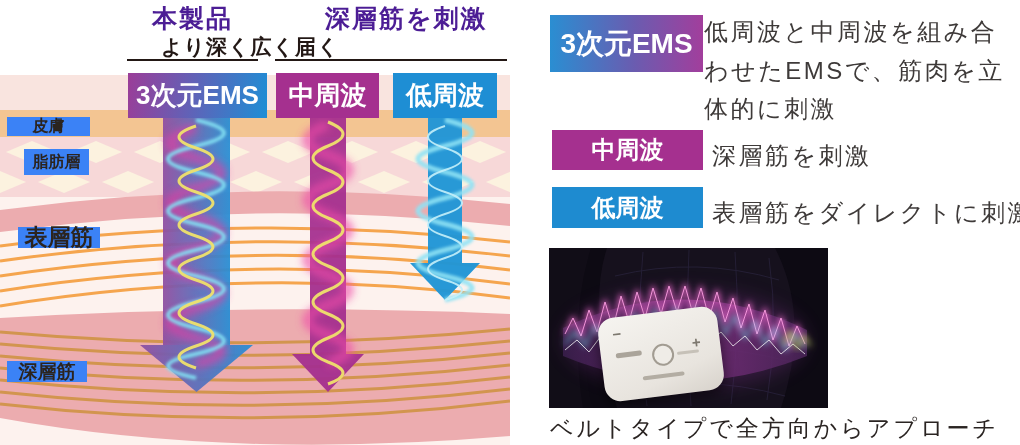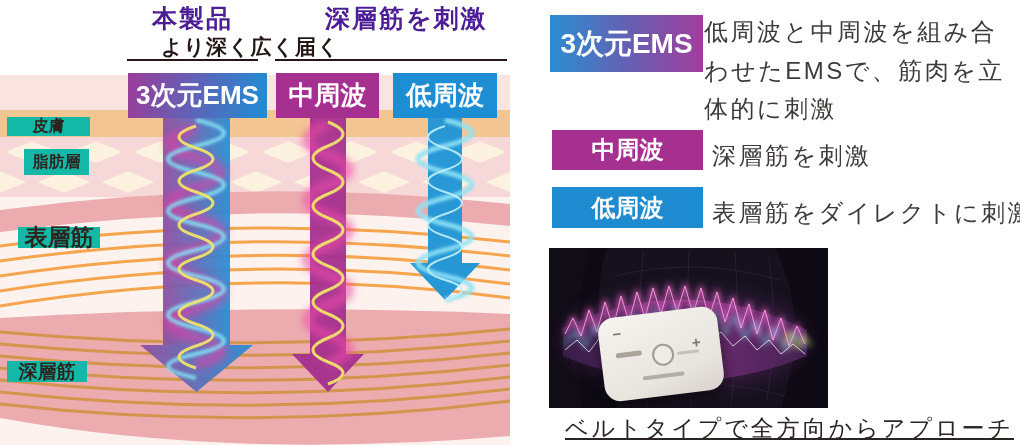--- a/index.html
+++ b/index.html
@@ -11,21 +11,21 @@
   .grp-title{font-size:25px;font-weight:700;letter-spacing:2px;color:#4c1d95;text-align:center;white-space:nowrap;}
   .grp-sub{font-size:21px;font-weight:700;letter-spacing:1px;color:#231815;text-align:center;white-space:nowrap;margin-left:48px;}
   .grp-rule{height:2px;background:#231815;}
 
   .hdrbox{display:flex;align-items:center;justify-content:center;color:#ffffff;
           font-weight:700;font-size:26px;white-space:nowrap;}
   .hdrbox.ems{background:linear-gradient(100deg,#9b3d98 0%,#5f63b8 48%,#1e8ed5 100%);}
   .hdrbox.mid{background:#a5308f;}
   .hdrbox.low{background:#1e8ed4;}
 
-  .layer-label{background:#14b8a6;color:#2b241f;font-weight:700;text-align:center;
+  .layer-label{background:#3b82f6;color:#2b241f;font-weight:700;text-align:center;
                display:flex;align-items:center;justify-content:center;white-space:nowrap;}
 
   
   .badge{display:flex;align-items:center;justify-content:center;color:#ffffff;font-weight:700;white-space:nowrap;}
   .badge.ems{background:linear-gradient(90deg,#2a8ed2 0%,#6a5cb0 55%,#a23e9c 100%);font-size:28px;}
   .badge.mid{background:#a5308f;font-size:24px;}
   .badge.low{background:#1e8bd0;font-size:24px;}
   .desc{color:#3e3a39;font-size:24px;letter-spacing:2.5px;line-height:38.5px;white-space:nowrap;}
 
   
@@ -189,15 +189,15 @@
     <div class="device">
       <span class="sym" style="left:14px;top:9px;">−</span>
       <span class="sym" style="left:92px;top:27px;">+</span>
       <div class="dev-bar" style="left:15px;top:36px;width:26px;height:5px;"></div>
       <div class="dev-circle"></div>
       <div class="dev-bar" style="left:76px;top:42px;width:22px;height:3px;background:#c6c1b8;"></div>
       <div class="dev-bar" style="left:39px;top:62px;width:42px;height:4px;background:#b3ada3;"></div>
     </div>
   </div>
 
-  <div class="abs caption" style="left:565px;top:413px;text-decoration:underline;">ベルトタイプで全方向からアプローチ</div>
+  <div class="abs caption" style="left:550px;top:413px;">ベルトタイプで全方向からアプローチ</div>
 
 </div>
 
 </body></html>

